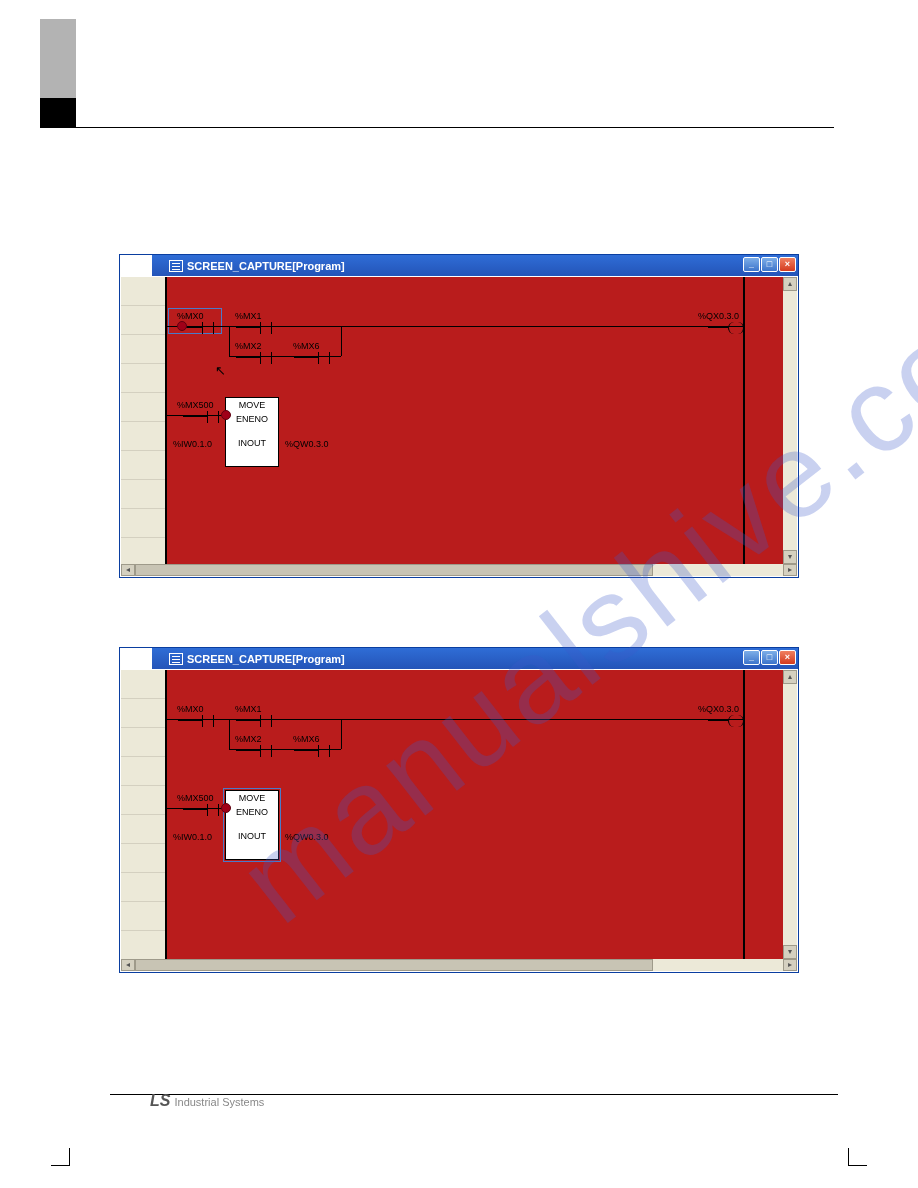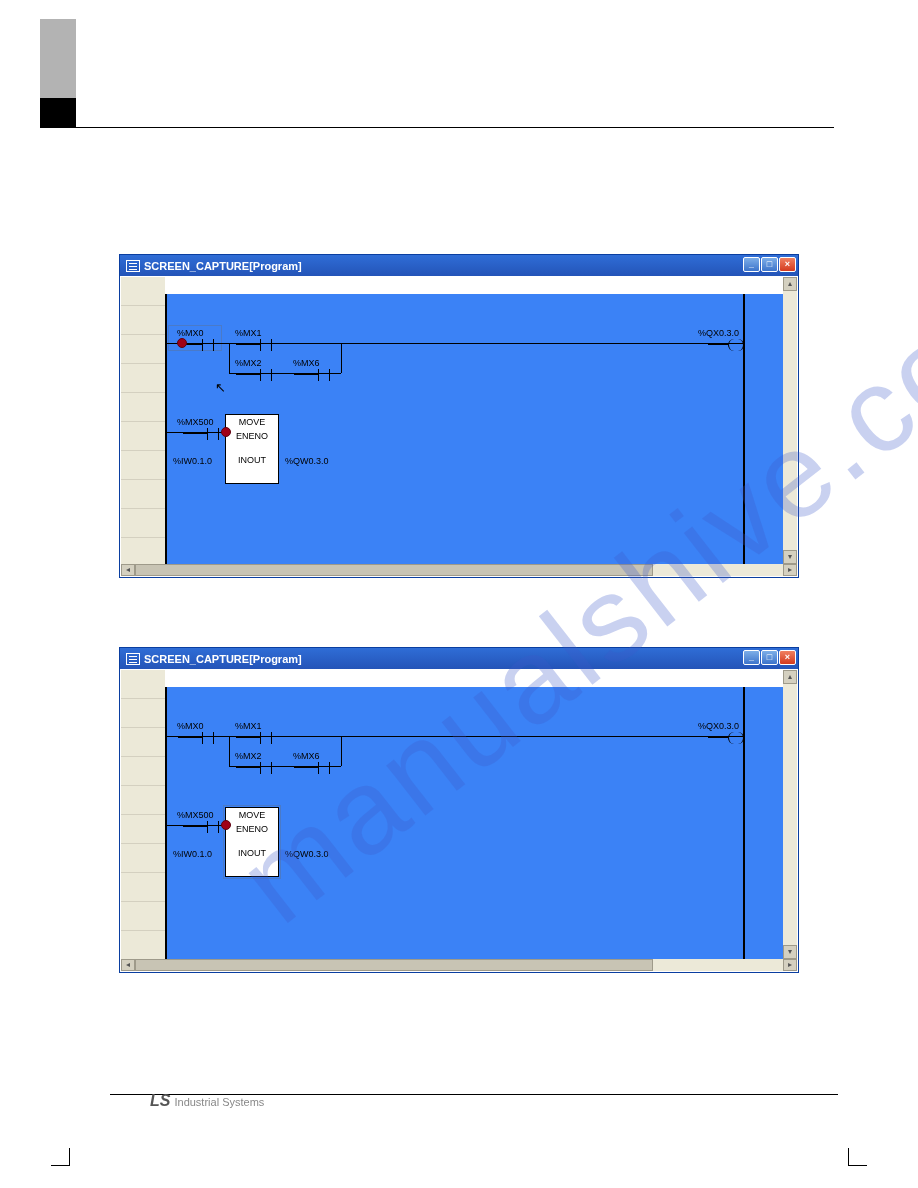--- a/index.html
+++ b/index.html
@@ -10,33 +10,33 @@
 
 .topbar { position: absolute; left: 40px; top: 19px; width: 36px; height: 109px; background: #b3b3b3; }
 .topbar .black { position: absolute; left: 0; bottom: 0; width: 36px; height: 30px; background: #000; }
 .topline { position: absolute; left: 76px; top: 127px; width: 758px; height: 1px; background: #000; }
 
 
 .win { position: absolute; border: 1px solid #0a3ea0; background: #fff; }
 .win.a { left: 119px; top: 254px; width: 680px; height: 324px; }
 .win.b { left: 119px; top: 647px; width: 680px; height: 326px; }
 
-.titlebar { height: 21px; background: linear-gradient(#2f6dd6, #2454b8); display: flex; align-items: center; color: #fff; font-size: 11px; font-weight: bold; padding-left: 6px; position: relative; }
+.titlebar { height: 21px; background: linear-gradient(#2f6dd6, #2454b8); display: flex; align-items: center; color: #fff; font-size: 11px; font-weight: bold; padding-left: 17px; position: relative; margin-left: 32px; }
 .titlebar .icon { width: 14px; height: 12px; border: 1px solid #fff; margin-right: 4px; background:
   linear-gradient(#fff, #fff) 2px 2px/8px 1px no-repeat,
   linear-gradient(#fff, #fff) 2px 5px/8px 1px no-repeat,
   linear-gradient(#fff, #fff) 2px 8px/8px 1px no-repeat; }
 .wbtns { position: absolute; right: 2px; top: 2px; display: flex; gap: 1px; }
 .wbtn { width: 17px; height: 15px; background: linear-gradient(#7daee8, #3d74cb); border: 1px solid #fff; border-radius: 2px; font-size: 9px; color: #fff; text-align: center; line-height: 13px; font-weight: bold; }
 .wbtn.close { background: linear-gradient(#f08060, #d43a1e); }
 
 .client { position: absolute; left: 1px; top: 22px; right: 1px; bottom: 13px; }
 .gutter { position: absolute; left: 0; top: 0; bottom: 0; width: 44px; background: #ece9d8; }
 .gutter .row { height: 29px; border-bottom: 1px solid #d4d0c0; }
-.canvas { position: absolute; left: 44px; top: 0; right: 14px; bottom: 0; background: #3b82f6; margin-top: 17px; }
+.canvas { position: absolute; left: 44px; top: 0; right: 14px; bottom: 0; background: #b91c1c; }
 .vscroll { position: absolute; right: 0; top: 0; bottom: 0; width: 14px; background: #ece9d8; }
 .vscroll .arrow { width: 14px; height: 14px; background: #d4d0c0; border: 1px solid #9e9a8a; font-size: 8px; text-align: center; line-height: 12px; color: #555; }
 .hscrollbar { position: absolute; left: 1px; right: 1px; bottom: 1px; height: 12px; background: #ece9d8; display: flex; }
 .hscrollbar .harr { width: 14px; height: 12px; background: #d4d0c0; border: 1px solid #9e9a8a; font-size: 8px; text-align: center; line-height: 10px; color: #555; }
 .hscrollbar .track { flex: 1; background: #ece9d8; position: relative; }
 .hscrollbar .thumb { position: absolute; left: 0; top: 0; height: 100%; width: 80%; background: #c8c4b4; border: 1px solid #9e9a8a; }
 
 .rail { position: absolute; left: 0; top: 0; bottom: 0; width: 2px; background: #000; }
 .railR { position: absolute; right: 38px; top: 0; bottom: 0; width: 2px; background: #000; }
 

